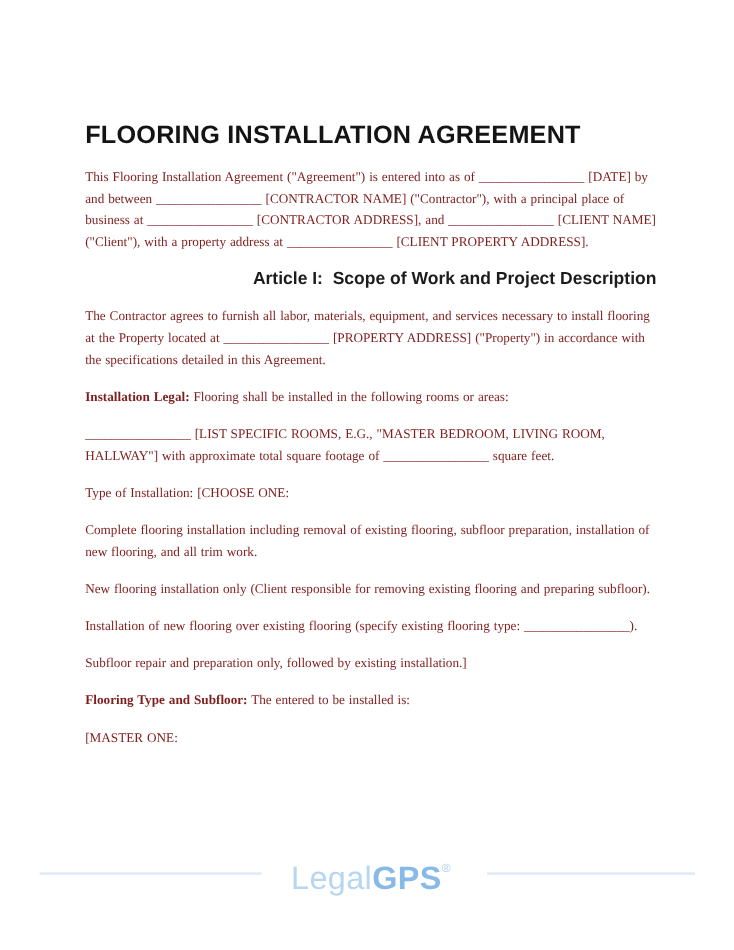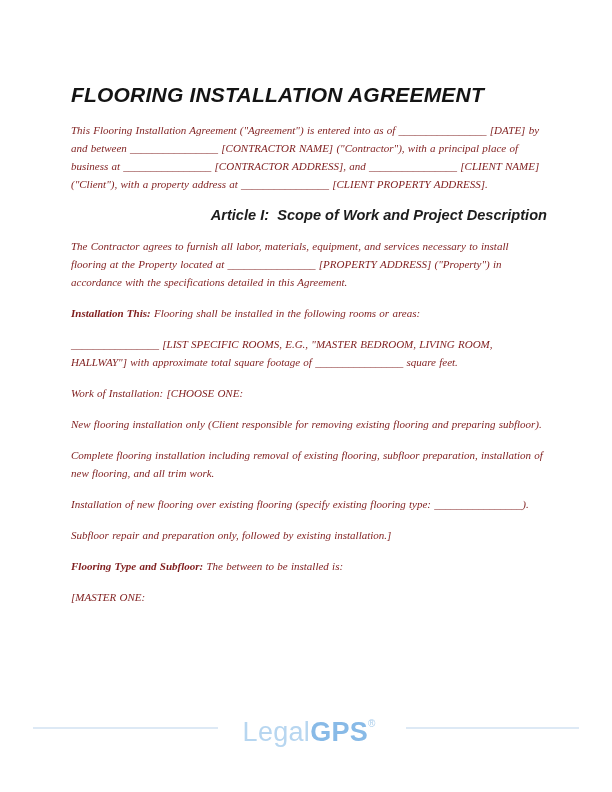--- a/index.html
+++ b/index.html
@@ -7,23 +7,22 @@
     position: relative;
     width: 612px;
     height: 792px;
     background: #ffffff;
     overflow: hidden;
     font-family: "Liberation Serif", serif;
   }
   .content {
     position: absolute;
     left: 71px;
-    top: 84px;
+    top: 102px;
     width: 476px;
-    font-style: italic;
   }
   .doc-title {
     font-family: "Liberation Sans", sans-serif;
     font-weight: bold;
     font-size: 21px;
     line-height: 22px;
     letter-spacing: 0.2px;
     color: #141414;
     margin: 0 0 15px 0;
   }
@@ -92,36 +91,36 @@
   <div class="content">
 
     <h1 class="doc-title">FLOORING INSTALLATION AGREEMENT</h1>
 
     <p class="body">This Flooring Installation Agreement ("Agreement") is entered into as of ________________ [DATE] by and between ________________ [CONTRACTOR NAME] ("Contractor"), with a principal place of business at ________________ [CONTRACTOR ADDRESS], and ________________ [CLIENT NAME] ("Client"), with a property address at ________________ [CLIENT PROPERTY ADDRESS].</p>
 
     <h2 class="section-heading">Article I:  Scope of Work and Project Description</h2>
 
     <p class="body">The Contractor agrees to furnish all labor, materials, equipment, and services necessary to install flooring at the Property located at ________________ [PROPERTY ADDRESS] ("Property") in accordance with the specifications detailed in this Agreement.</p>
 
-    <p class="body"><span class="bold-label">Installation This:</span><span> Flooring shall be installed in the following rooms or areas:</span></p>
+    <p class="body"><span class="bold-label">Installation Legal:</span><span> Flooring shall be installed in the following rooms or areas:</span></p>
 
     <p class="body">________________ [LIST SPECIFIC ROOMS, E.G., "MASTER BEDROOM, LIVING ROOM, HALLWAY"] with approximate total square footage of ________________ square feet.</p>
 
-    <p class="body fade-0">Work of Installation: [CHOOSE ONE:</p>
+    <p class="body fade-0">Type of Installation: [CHOOSE ONE:</p>
+
+    <p class="body fade-1">Complete flooring installation including removal of existing flooring, subfloor preparation, installation of new flooring, and all trim work.</p>
 
     <p class="body fade-2">New flooring installation only (Client responsible for removing existing flooring and preparing subfloor).</p>
-
-    <p class="body fade-1">Complete flooring installation including removal of existing flooring, subfloor preparation, installation of new flooring, and all trim work.</p>
 
     <p class="body fade-3">Installation of new flooring over existing flooring (specify existing flooring type: ________________).</p>
 
     <p class="body fade-4">Subfloor repair and preparation only, followed by existing installation.]</p>
 
 
-    <p class="body fade-5"><span class="bold-label">Flooring Type and Subfloor:</span><span> The between to be installed is:</span></p>
+    <p class="body fade-5"><span class="bold-label">Flooring Type and Subfloor:</span><span> The entered to be installed is:</span></p>
 
     <p class="body fade-6">[MASTER ONE:</p>
 
   </div>
 
   <div class="footer">
     <div class="footer-line left"></div>
     <div class="brand"><span class="brand-legal">Legal</span><span class="brand-gps">GPS</span><span class="brand-reg">®</span></div>
     <div class="footer-line right"></div>
   </div>

